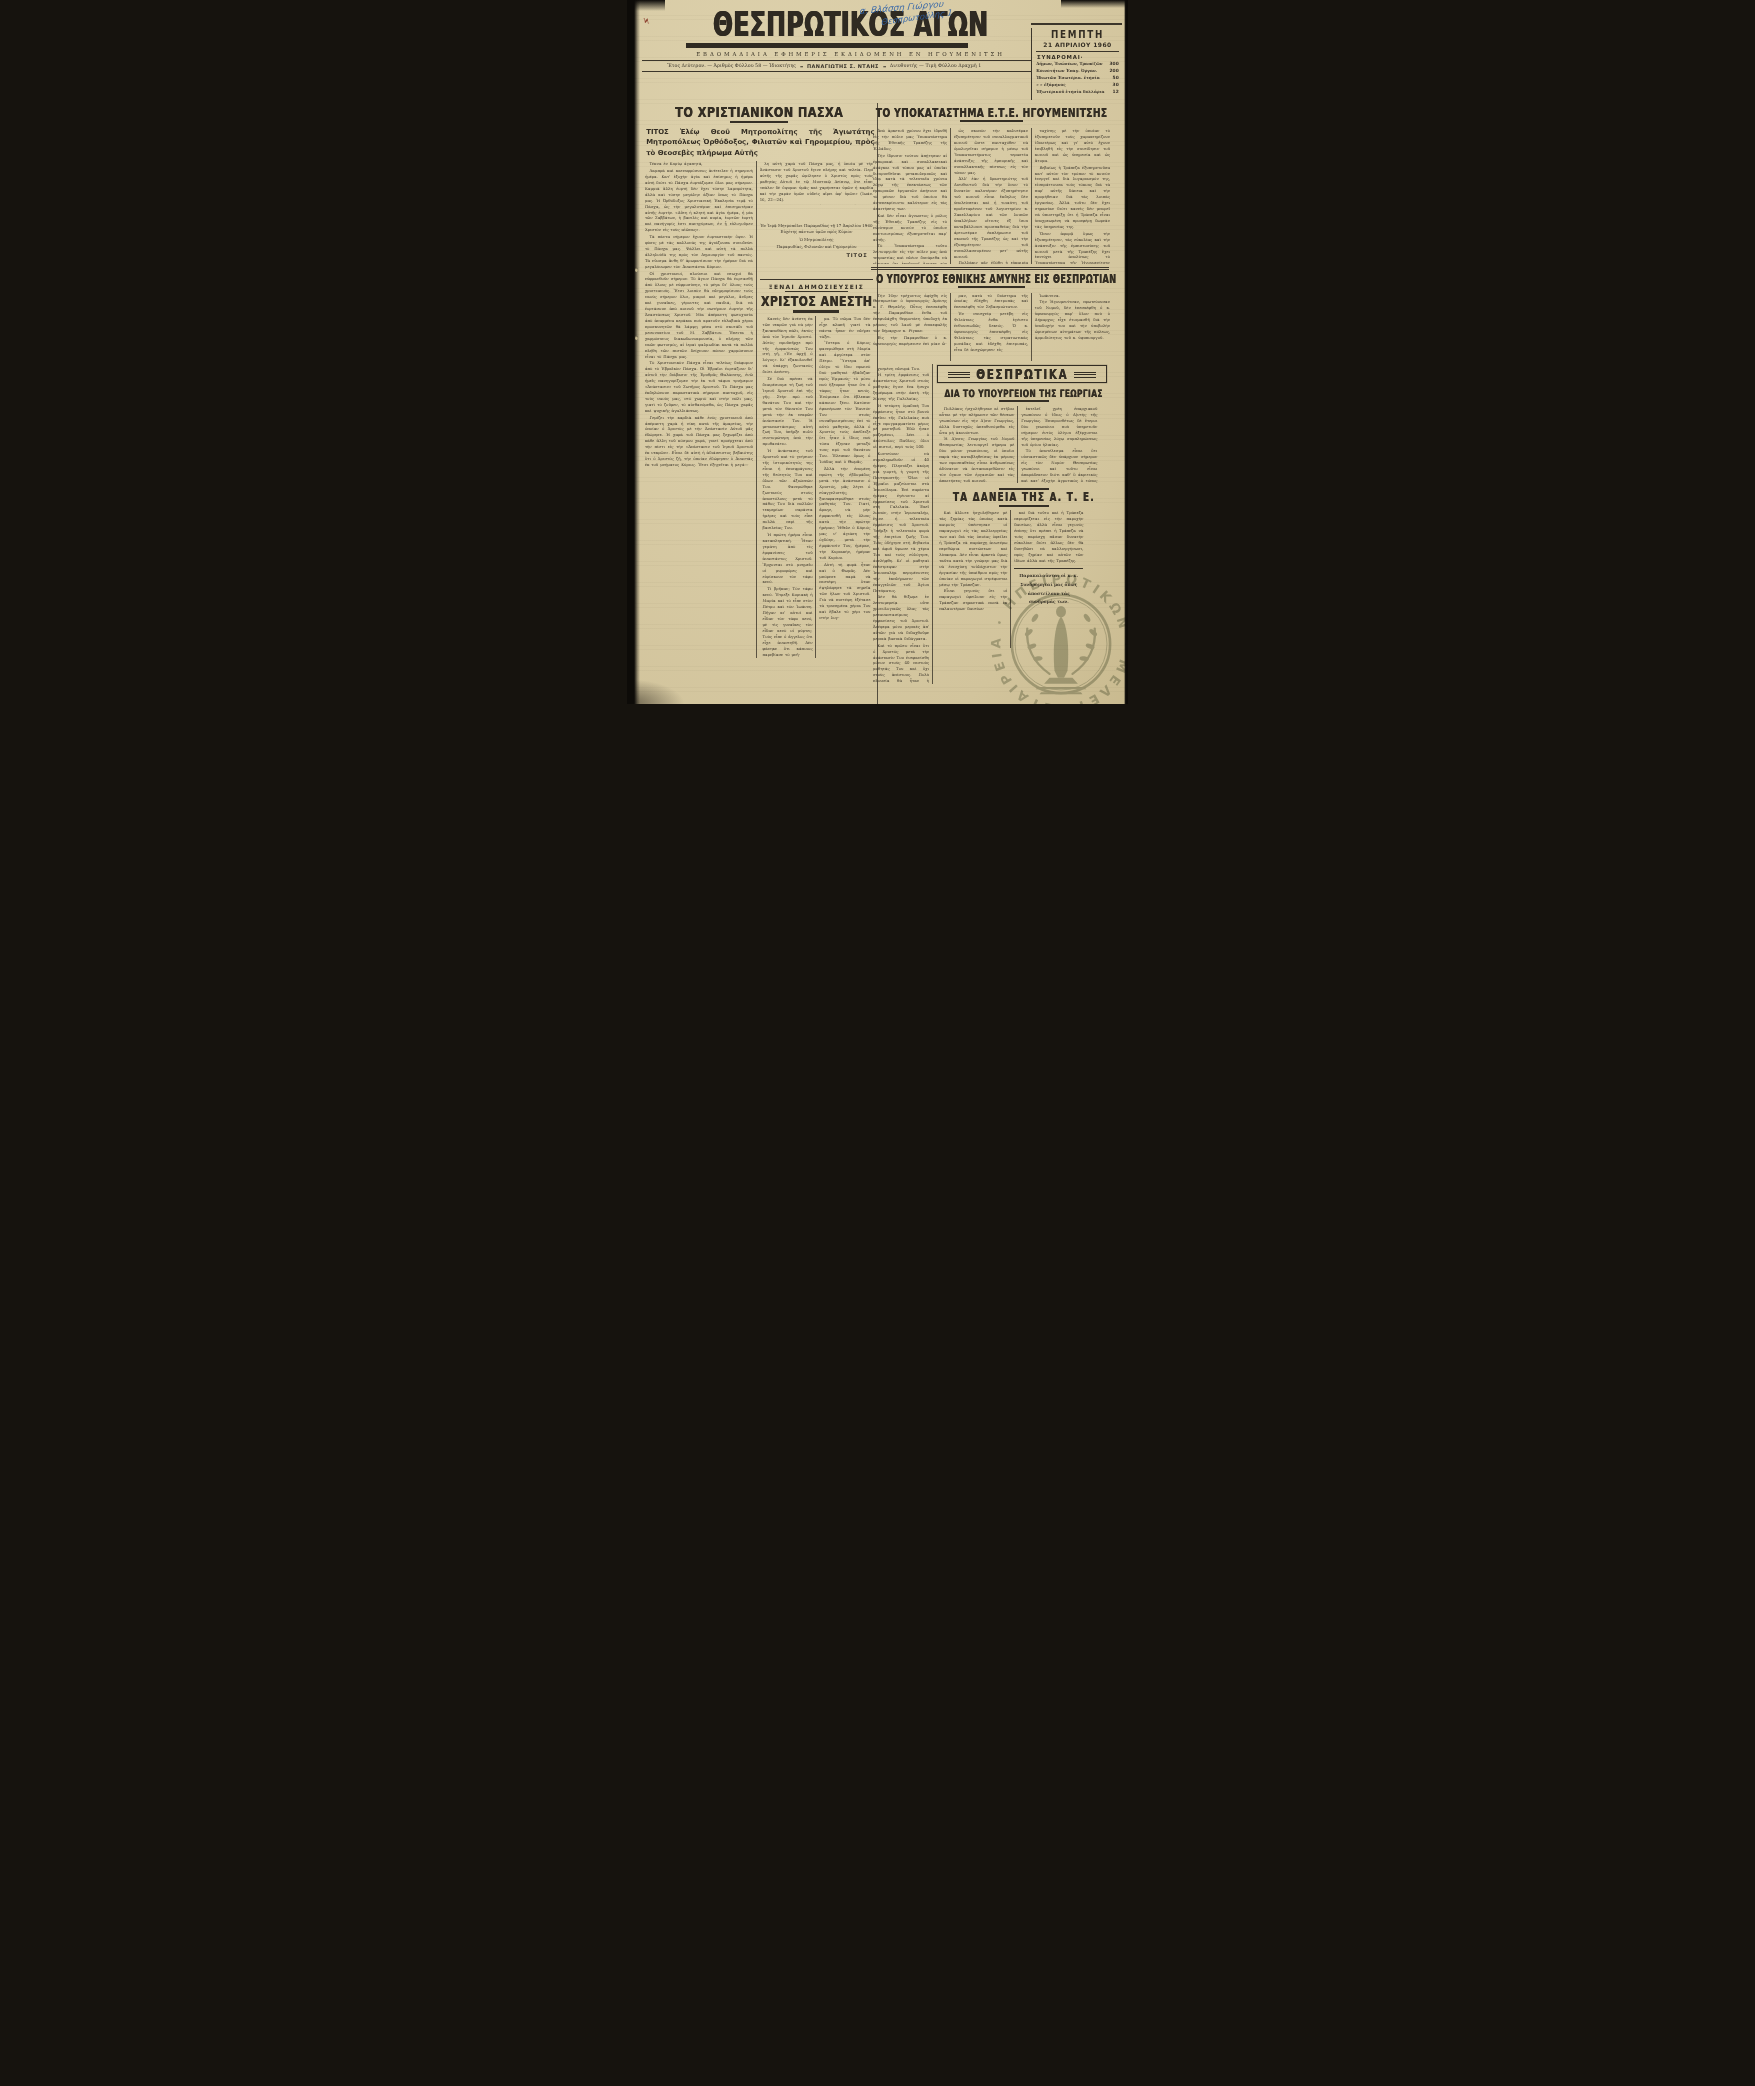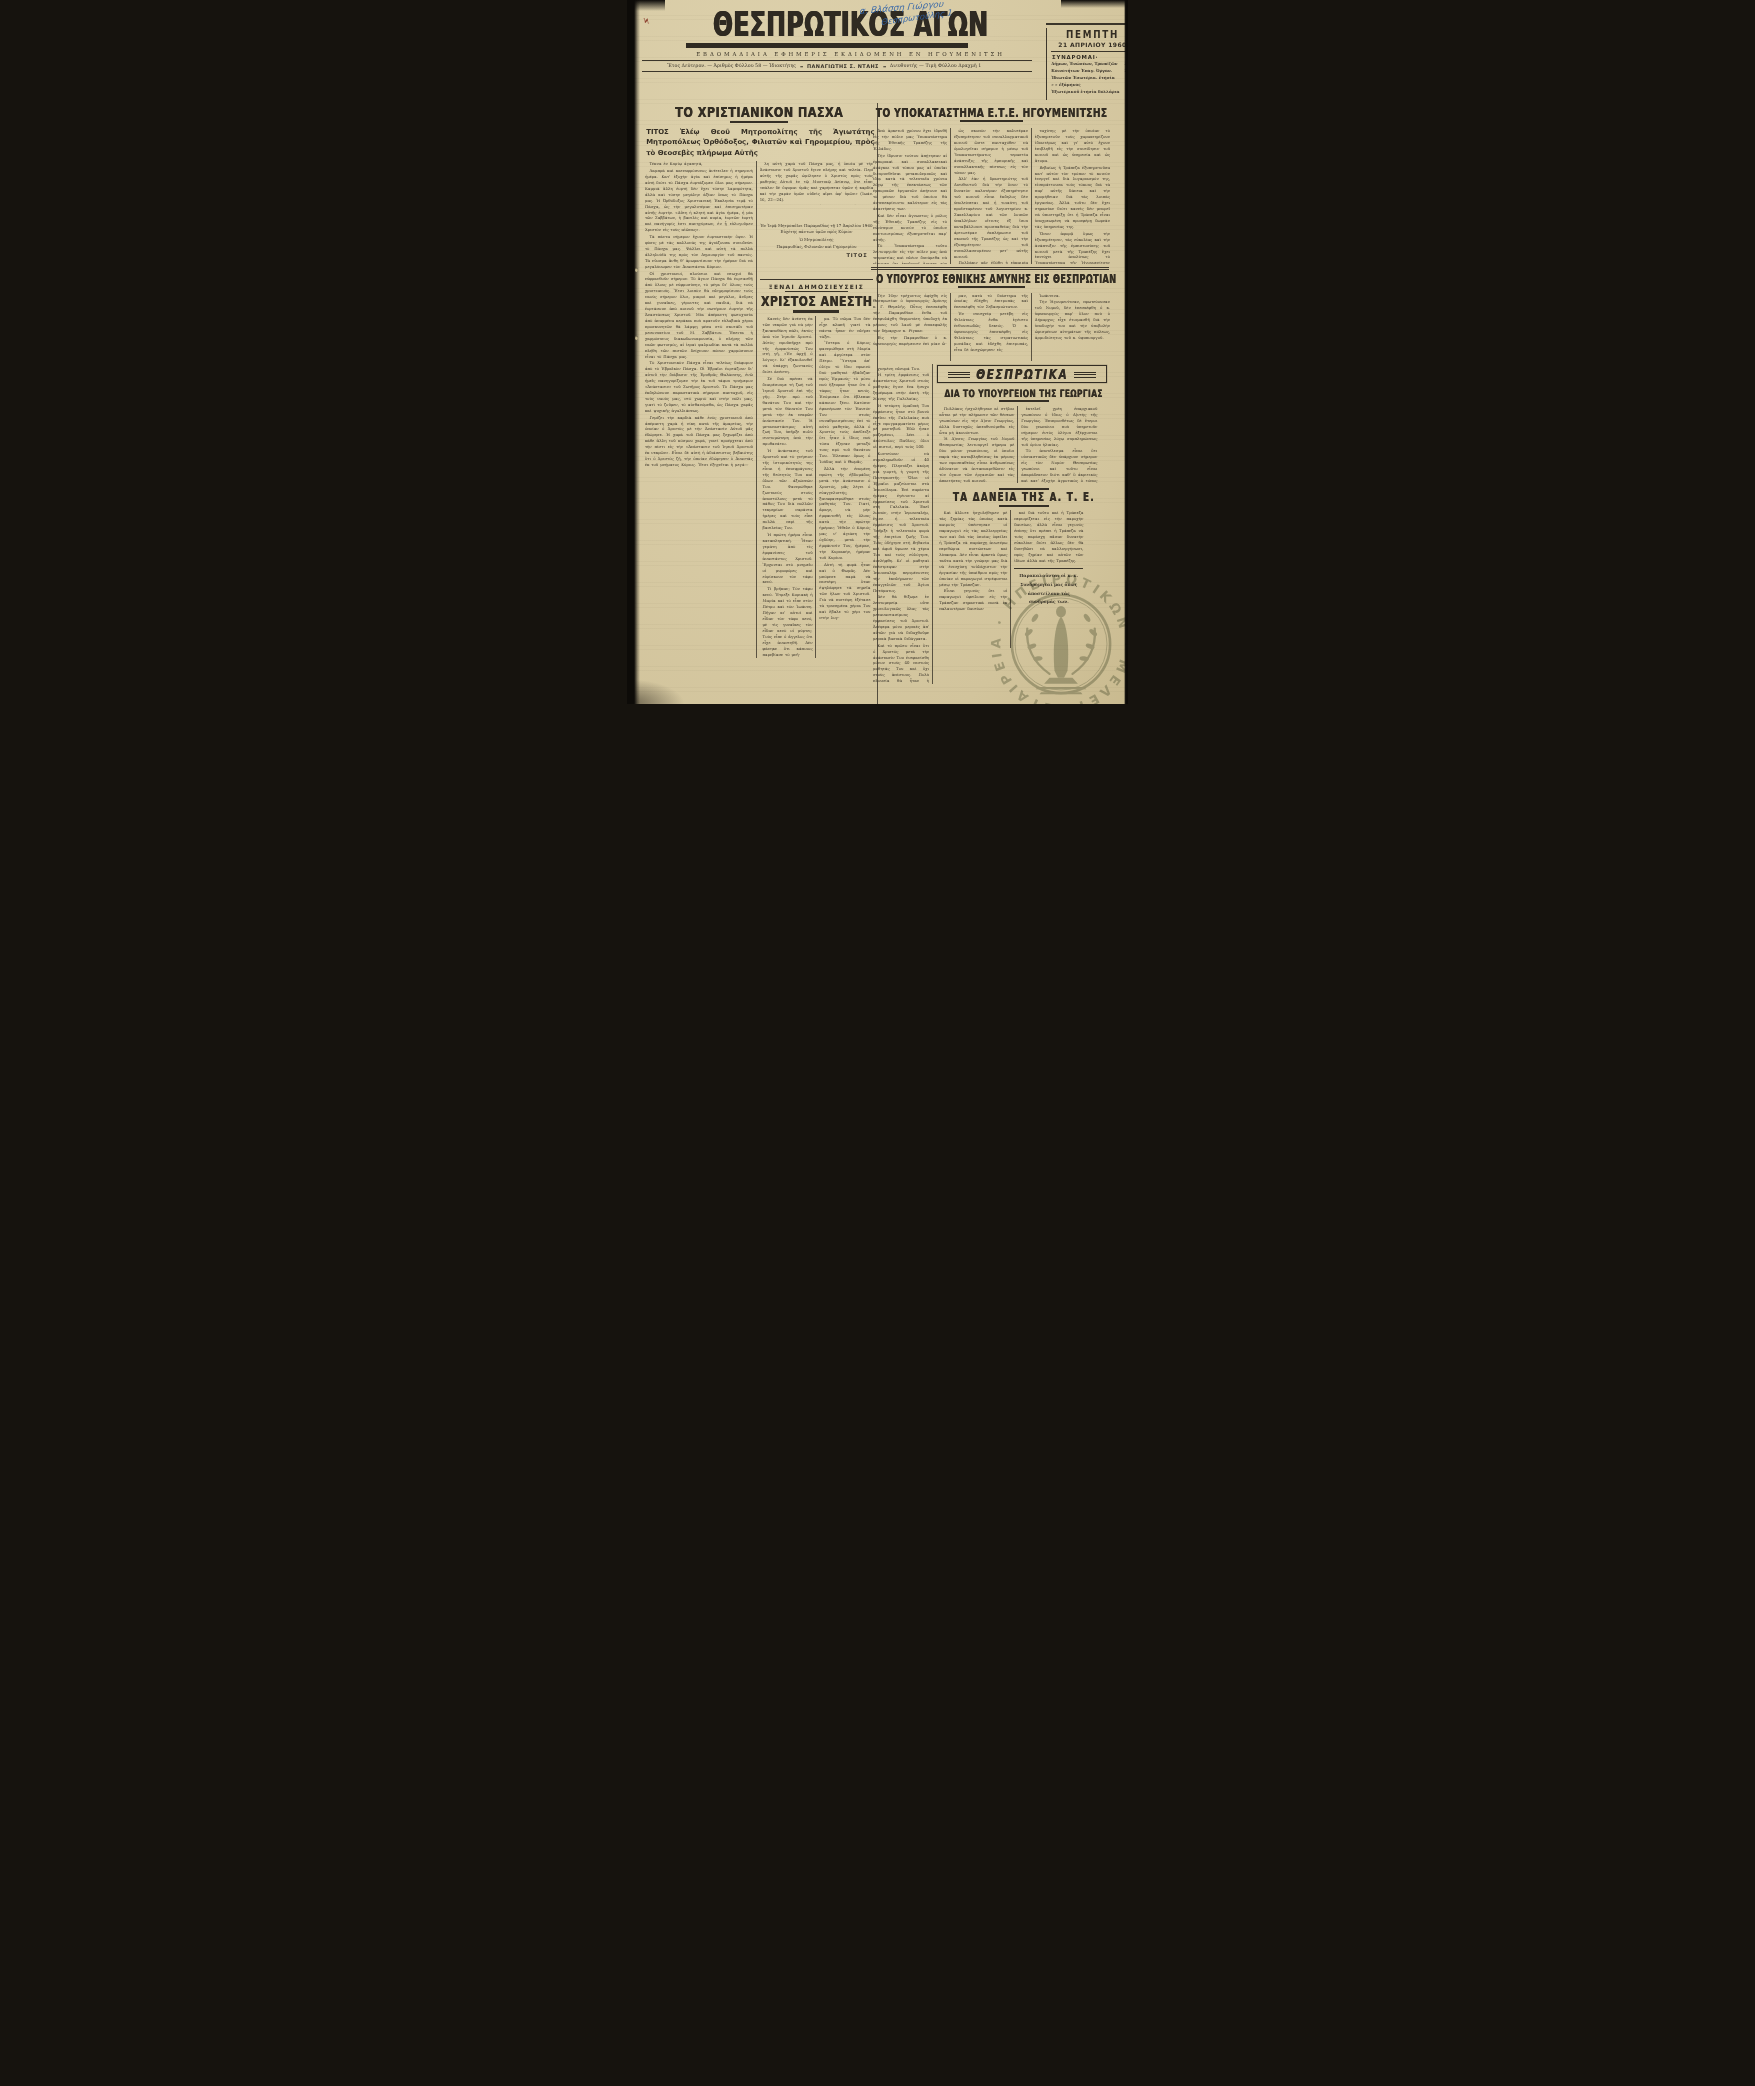--- a/index.html
+++ b/index.html
@@ -36,21 +36,21 @@
     text-shadow:0.8px 0 0 #2f2a22,-0.3px 0 0 #2f2a22;}
   .name-bar{height:5.4px;background:#2f2a22;width:282px;margin:8.3px 0 3.3px 44px;box-shadow:0 0 0.4px #2f2a22;}
   .subtitle{text-align:center;margin-left:27px;font-size:5.4px;letter-spacing:2.9px;color:#393327;white-space:nowrap;}
   .mast-rule1{margin:2.9px 0 0 0;}
   .infoline{display:flex;align-items:center;justify-content:flex-start;gap:3.3px;padding:1.7px 2.5px 1.7px 25px;font-size:4.8px;color:#3a342a;white-space:nowrap;}
   .owner{font-family:"DejaVu Sans",sans-serif;font-weight:bold;font-size:5px;letter-spacing:0.4px;}
   .eqsep{font-weight:bold;letter-spacing:-0.4px;}
   .mast-rule2{margin:0.8px 0 0 0;}
 
   
-  .datebox{position:absolute;left:419px;top:27.5px;width:91px;height:72px;z-index:5;
+  .datebox{position:absolute;left:404px;top:27.5px;width:91px;height:72px;z-index:5;
     border-left:1.3px solid #3c362b;padding:2.5px 3.3px 1.7px 4.2px;}
   .datebox .topdbl{position:absolute;left:-1.3px;right:0;top:-5px;}
   .day{font-family:"DejaVu Sans",sans-serif;font-weight:bold;font-size:8.8px;letter-spacing:1.7px;text-align:center;
     transform:scaleY(1.15);color:#332d23;}
   .fulldate{font-family:"DejaVu Sans",sans-serif;font-weight:bold;font-size:6px;text-align:center;margin-top:0.8px;color:#332d23;letter-spacing:0.4px;}
   .subs-rule{height:0.8px;background:#3c362b;margin:2.9px 0 2.1px 0;}
   .subs-title{font-family:"DejaVu Sans",sans-serif;font-weight:bold;font-size:5.4px;letter-spacing:0.8px;margin:0.8px 0 1.7px 0.8px;color:#332d23;}
   .rate{display:flex;justify-content:space-between;font-size:4px;font-weight:bold;line-height:1.55;color:#38322a;}
   .rate .v{font-family:"DejaVu Sans",sans-serif;font-size:4.4px;}
 
@@ -93,21 +93,21 @@
   .amynis-rules{margin:3.3px 4.2px 0 0.8px;}
   .amynis-head{font-size:8.6px;margin-top:4.2px;transform:scale(0.95,1.35);}
   .amynis-cols{height:68px;margin-top:4.2px;}
   .amynis-cols > div{width:33.33%;}
   .bottomrow{display:flex;margin-top:3.3px;align-items:stretch;height:320px;}
   .contcol{width:63px;padding:1.7px 2.9px 0 2.9px;border-right:0.4px solid rgba(60,54,43,.8);overflow:hidden;
     font-size:3.9px;line-height:1.52;text-align:justify;word-spacing:0.6px;display:flex;flex-direction:column;}
   .rsub{flex:1;padding:0 1.7px 0 3.3px;position:relative;}
 
   .thbox{border:1.3px solid #332d23;margin:0.8px 4.2px 0 0.8px;padding:2.1px 2.5px;position:relative;
-    display:flex;align-items:center;justify-content:center;gap:5.8px;box-shadow:0 0 0 0.4px rgba(51,45,35,.3);font-style:italic;}
+    display:flex;align-items:center;justify-content:center;gap:5.8px;box-shadow:0 0 0 0.4px rgba(51,45,35,.3);}
   .stripes{width:22px;height:8.3px;background:repeating-linear-gradient(0deg,#332d23 0 1px,transparent 1px 2.7px);}
   .th-title{font-size:10.4px;letter-spacing:1.7px;}
   .georgias-head{font-size:7.7px;margin-top:5.8px;transform:scale(0.97,1.32);}
   .georgias-cols{height:77px;margin-top:4.2px;margin-right:11px;}
   .georgias-cols > div{width:50%;}
   .ate-rule-top{width:50px;height:1.7px;background:#352f25;margin:5px auto 2.5px 63px;}
   .ate-head{font-size:8.8px;letter-spacing:1.3px;}
   .ate-rule-bot{width:50px;height:1.7px;background:#352f25;margin:3.3px auto 2.5px 63px;}
   .ate-cols{height:138px;margin-top:3.3px;margin-right:25px;}
   .ate-cols > div{width:50%;}

